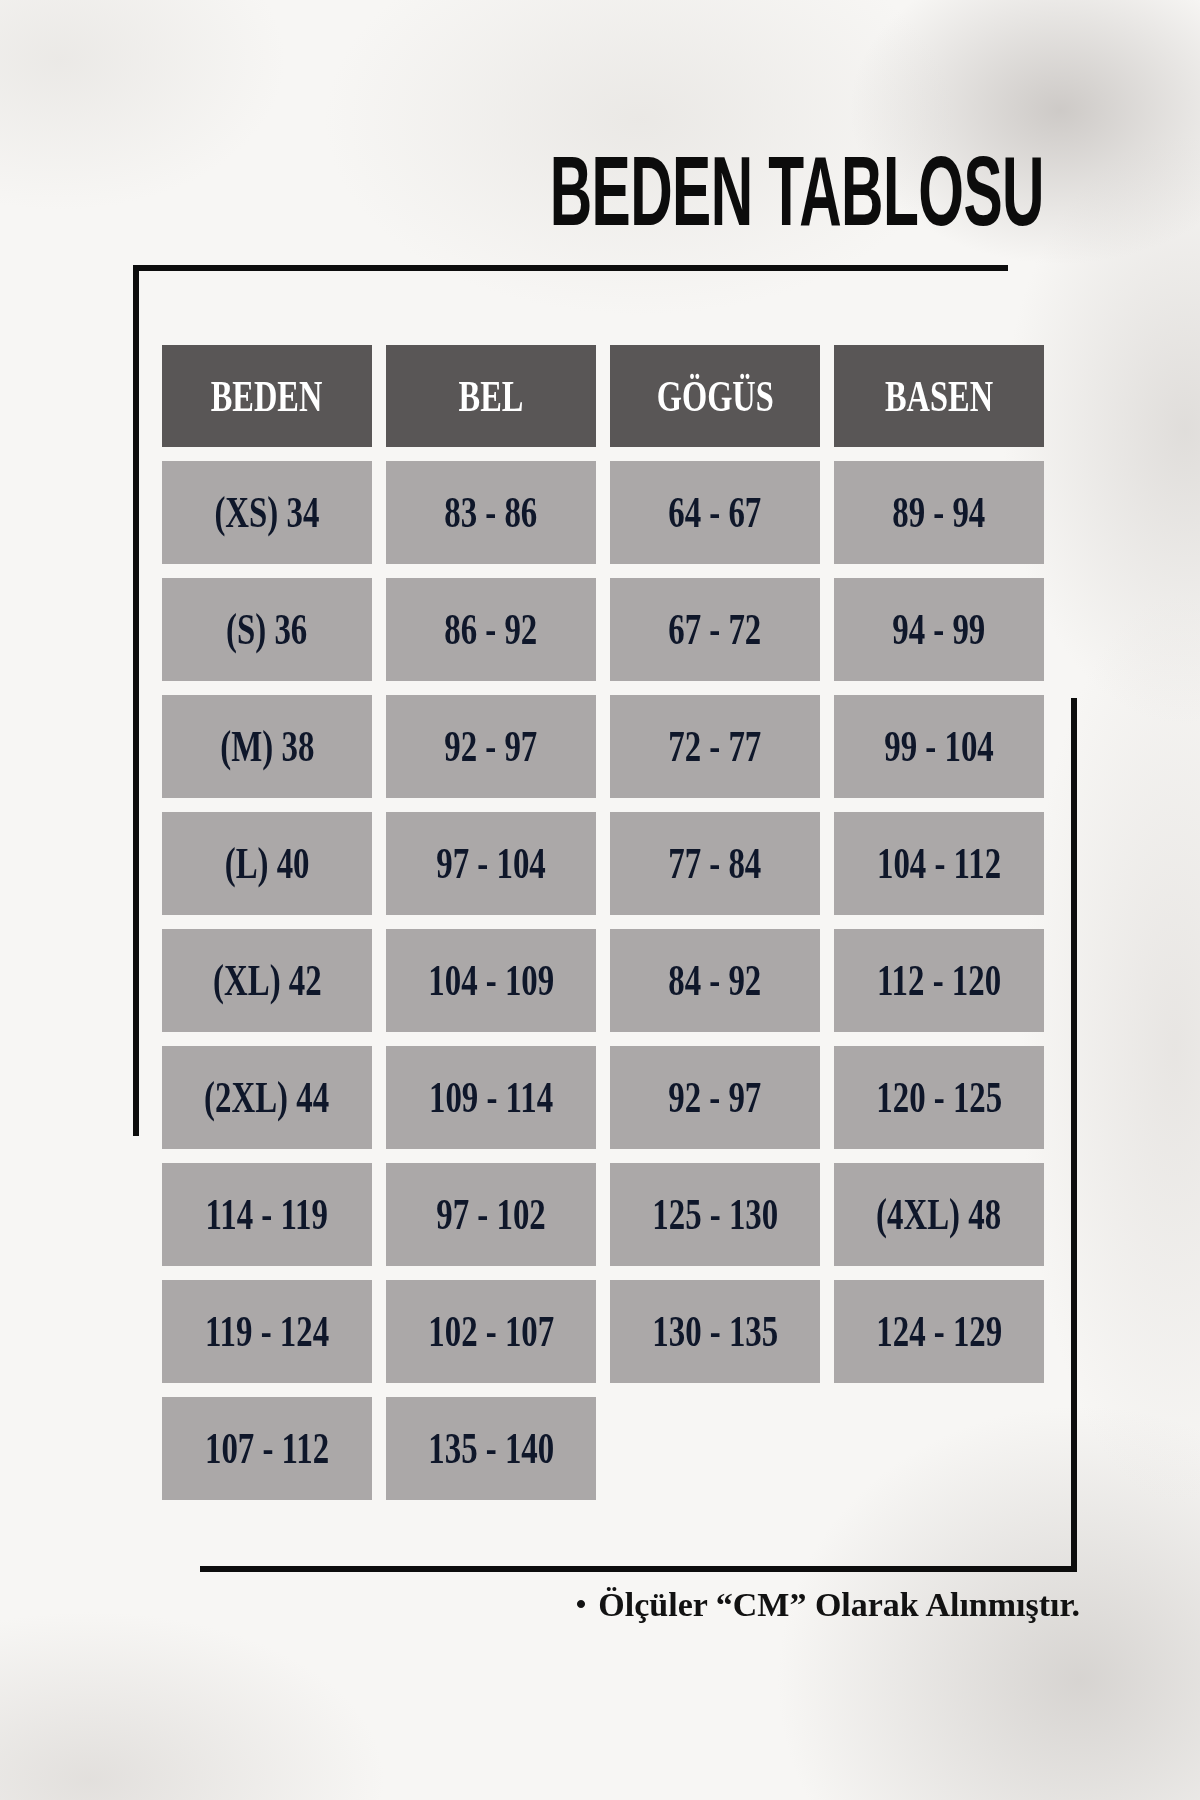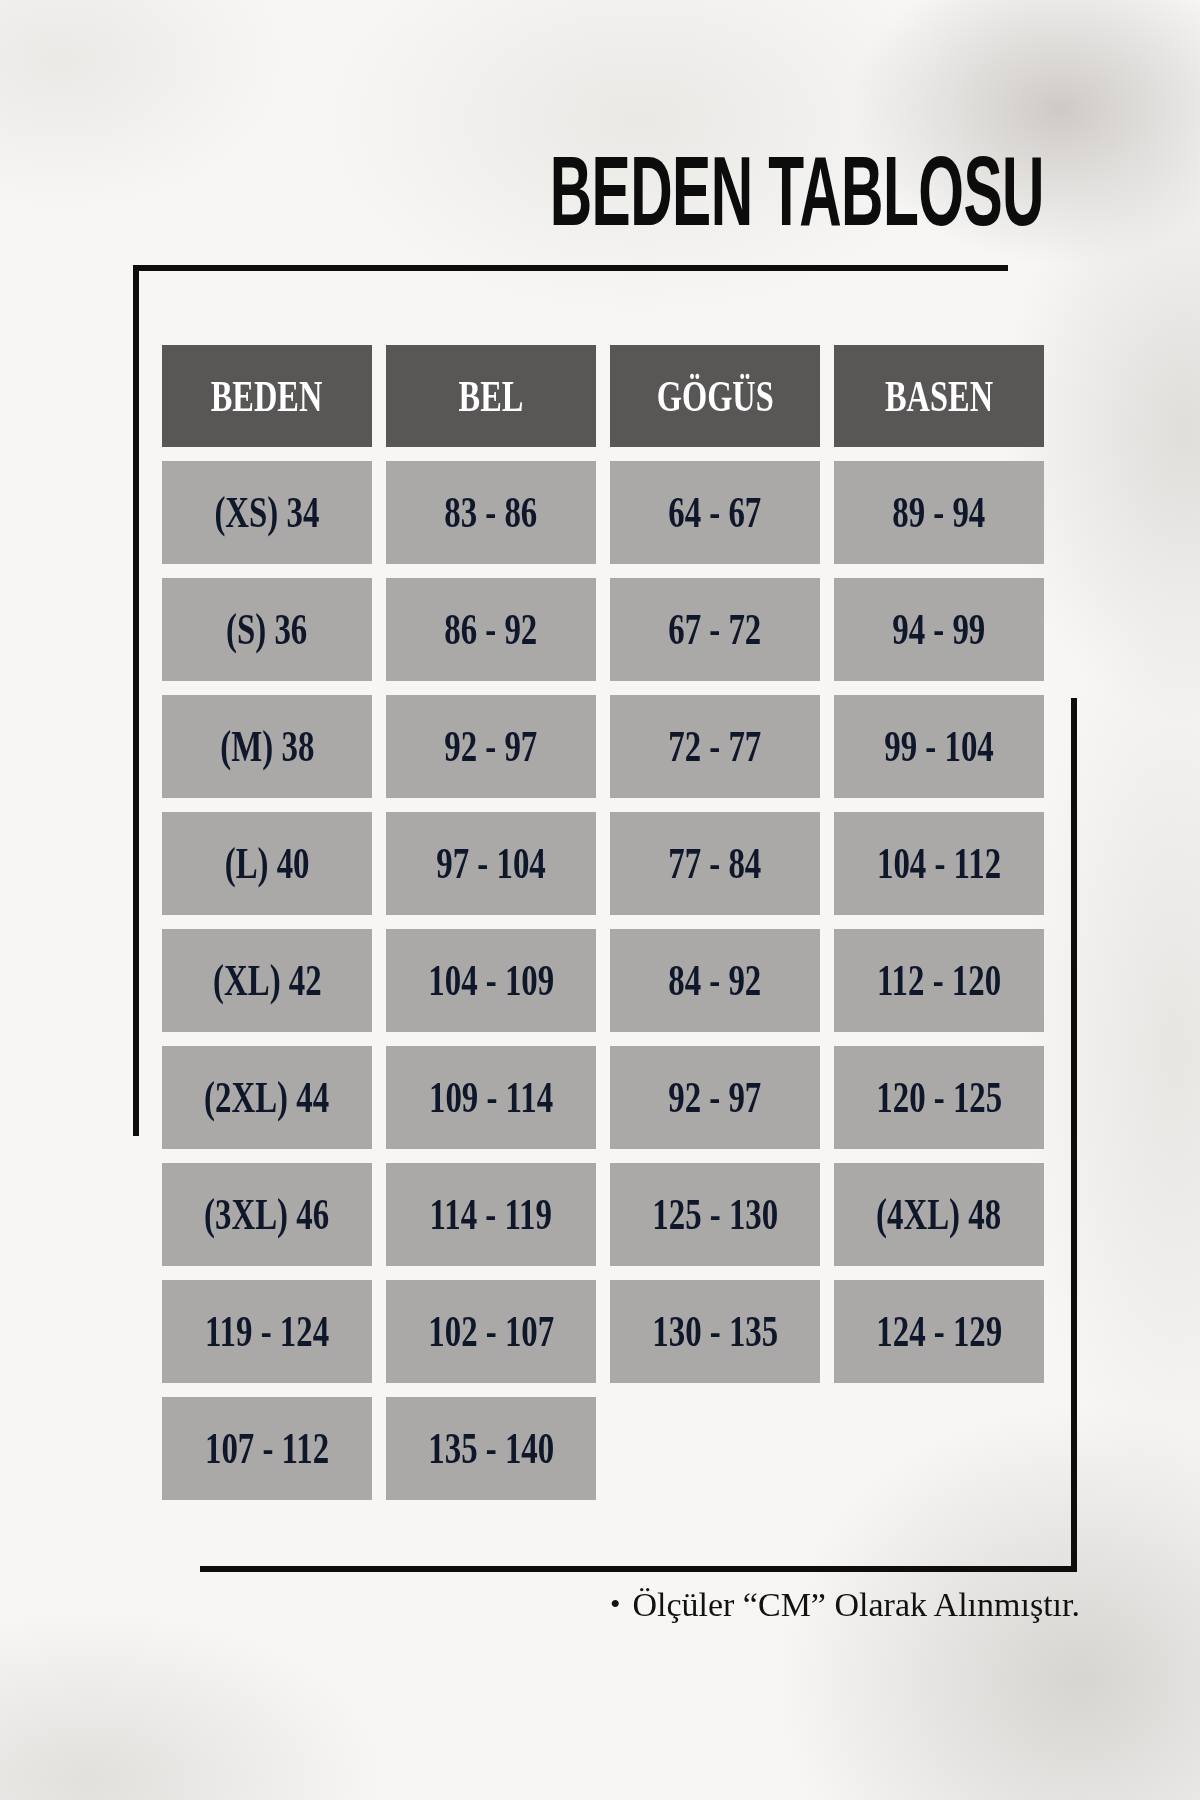--- a/index.html
+++ b/index.html
@@ -52,21 +52,21 @@
   .cell{background:#aba8a8;color:#0f172a;}
   .hcell span,.cell span{
     display:inline-block;
     font-weight:bold;font-size:45px;line-height:1;
     transform:scaleX(0.72);transform-origin:center;
   }
   .cell span{transform:scaleX(0.73);}
 
   .footer{
     position:absolute;right:120px;top:1586px;
-    font-weight:normal;font-size:34px;color:#121212;
+    font-weight:bold;font-size:34px;color:#121212;
     white-space:nowrap;text-align:right;
   }
   .footer .bullet{margin-right:12px;font-size:30px;vertical-align:2px;}
 </style>
 </head>
 <body>
 
 <div class="page">
   <div class="bg"></div>
 
@@ -156,24 +156,24 @@
       <div class="cell">
         <span>109 - 114</span>
       </div>
       <div class="cell">
         <span>92 - 97</span>
       </div>
       <div class="cell">
         <span>120 - 125</span>
       </div>
       <div class="cell">
-        <span>(3XL) 46</span>
-      </div>
-      <div class="cell">
         <span>114 - 119</span>
+      </div>
+      <div class="cell">
+        <span>97 - 102</span>
       </div>
       <div class="cell">
         <span>125 - 130</span>
       </div>
       <div class="cell">
         <span>(4XL) 48</span>
       </div>
       <div class="cell">
         <span>119 - 124</span>
       </div>

